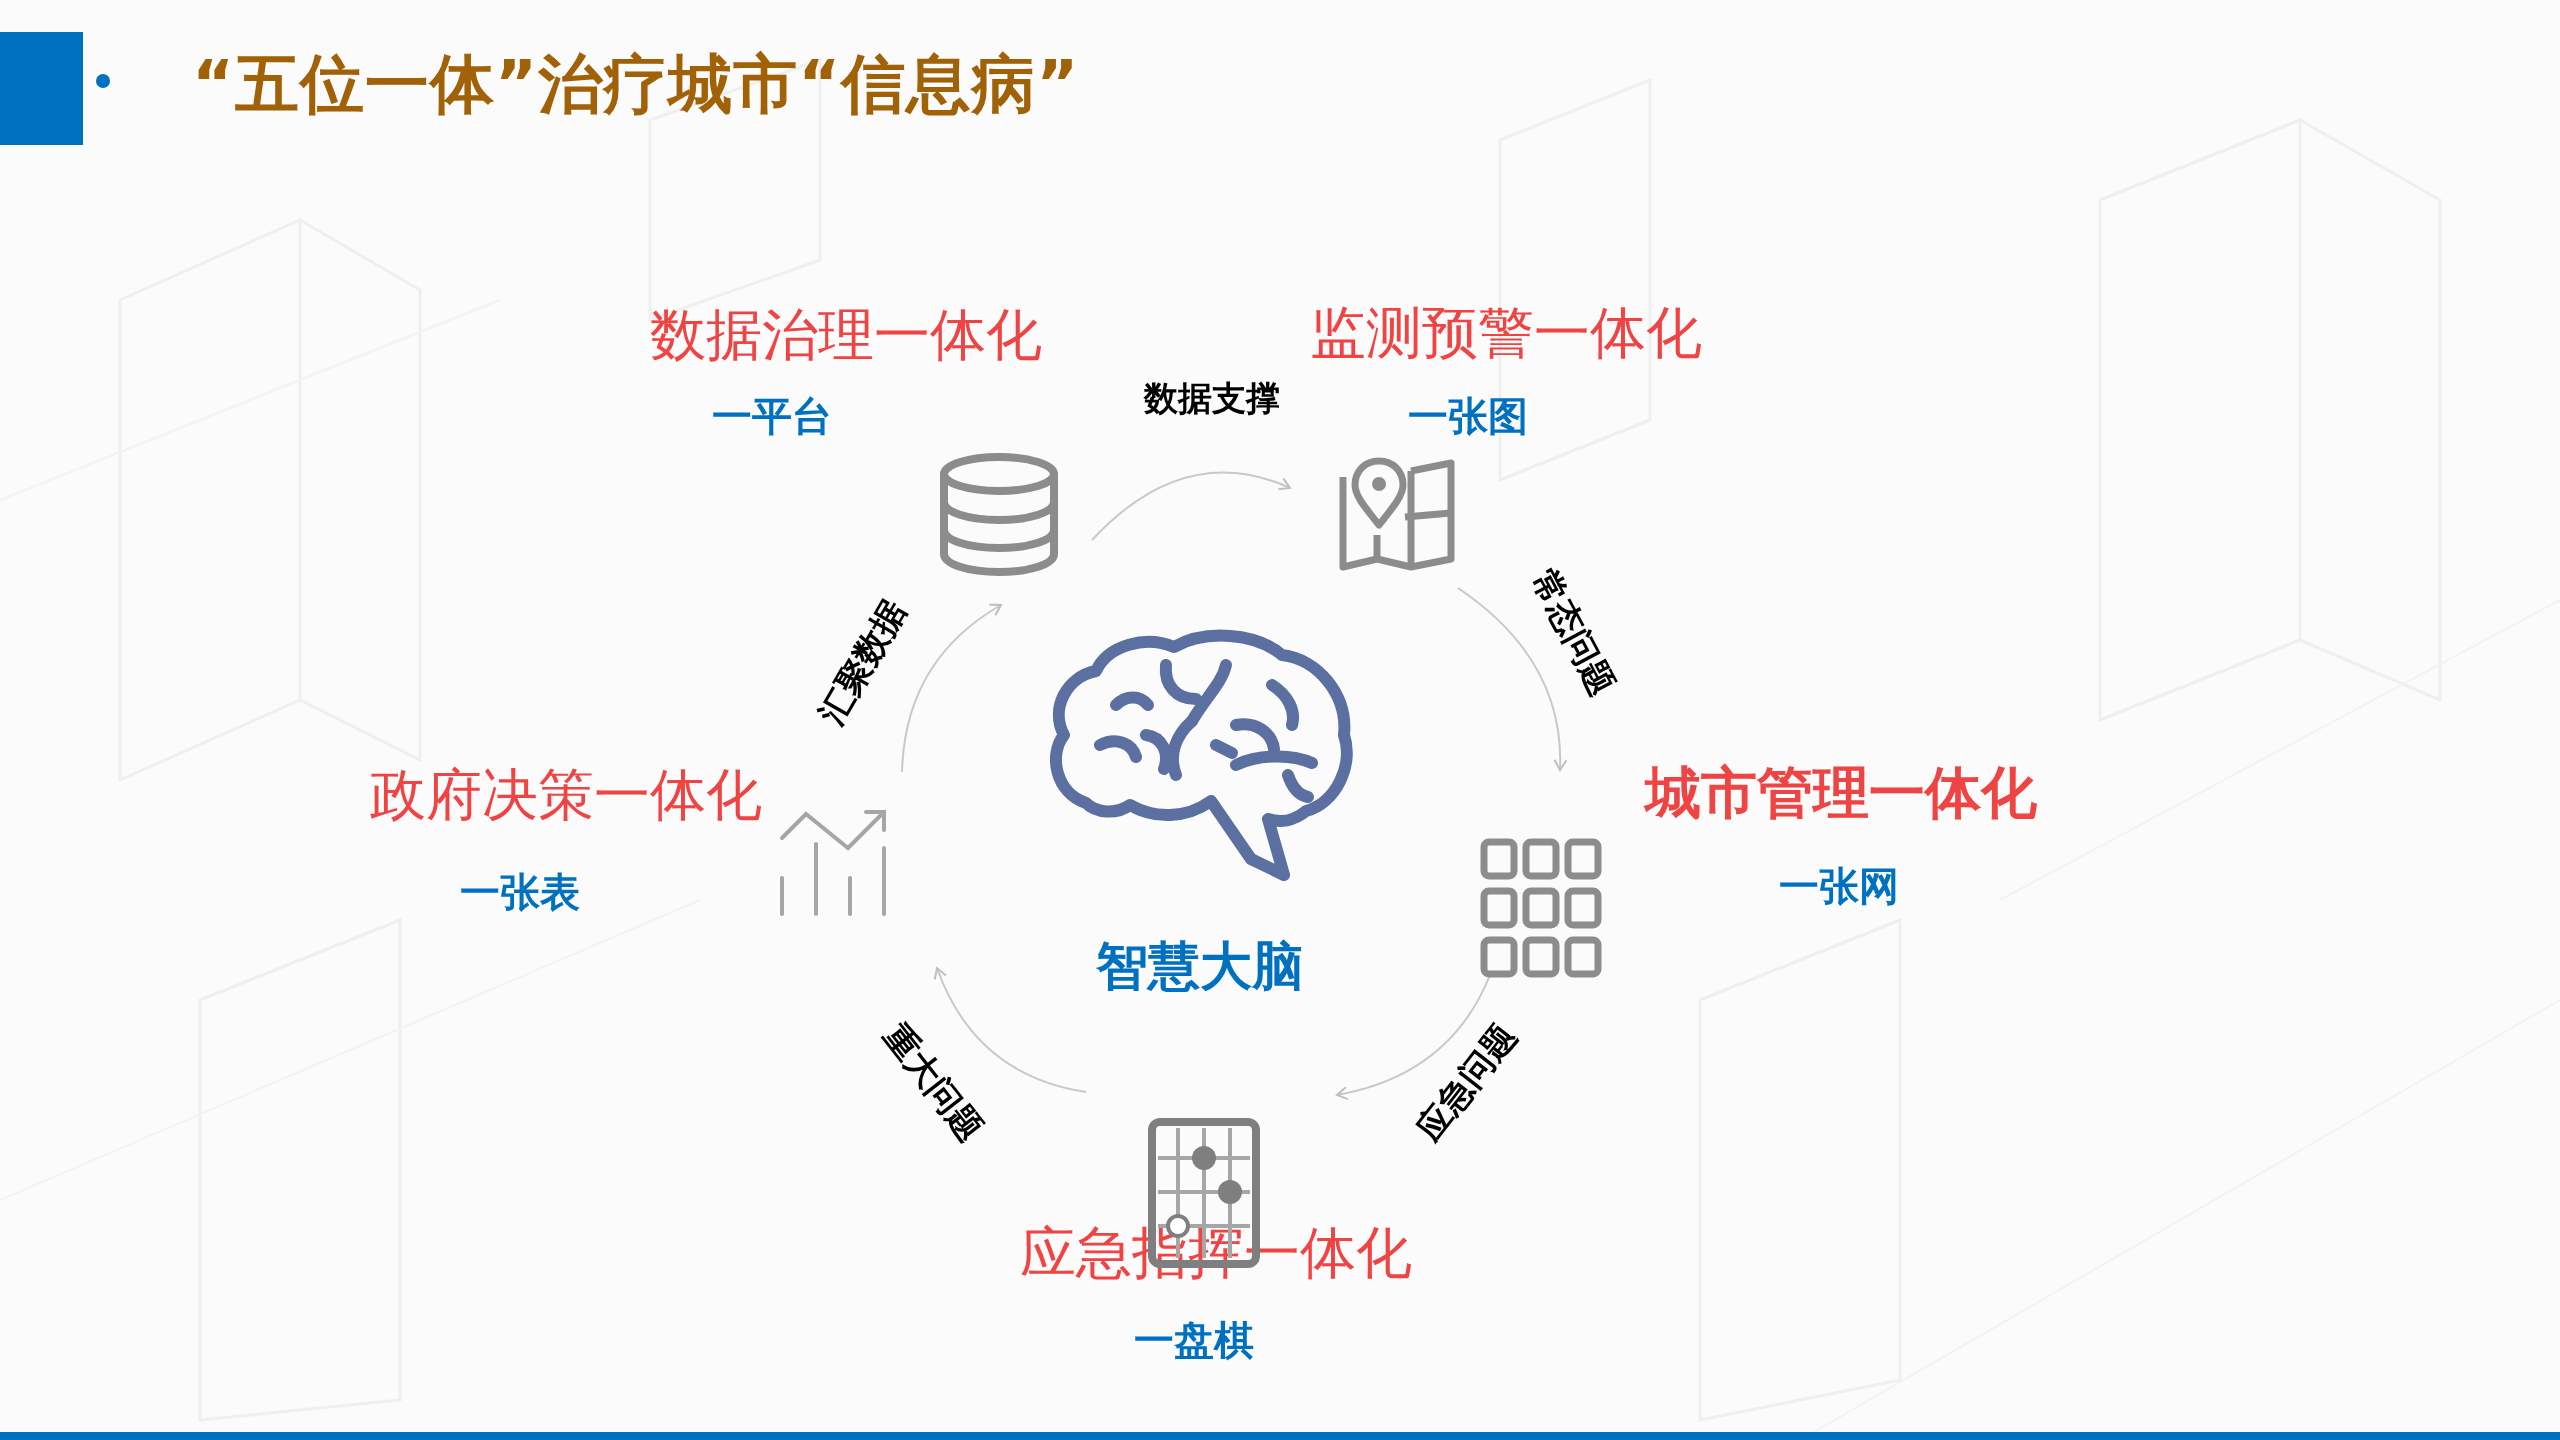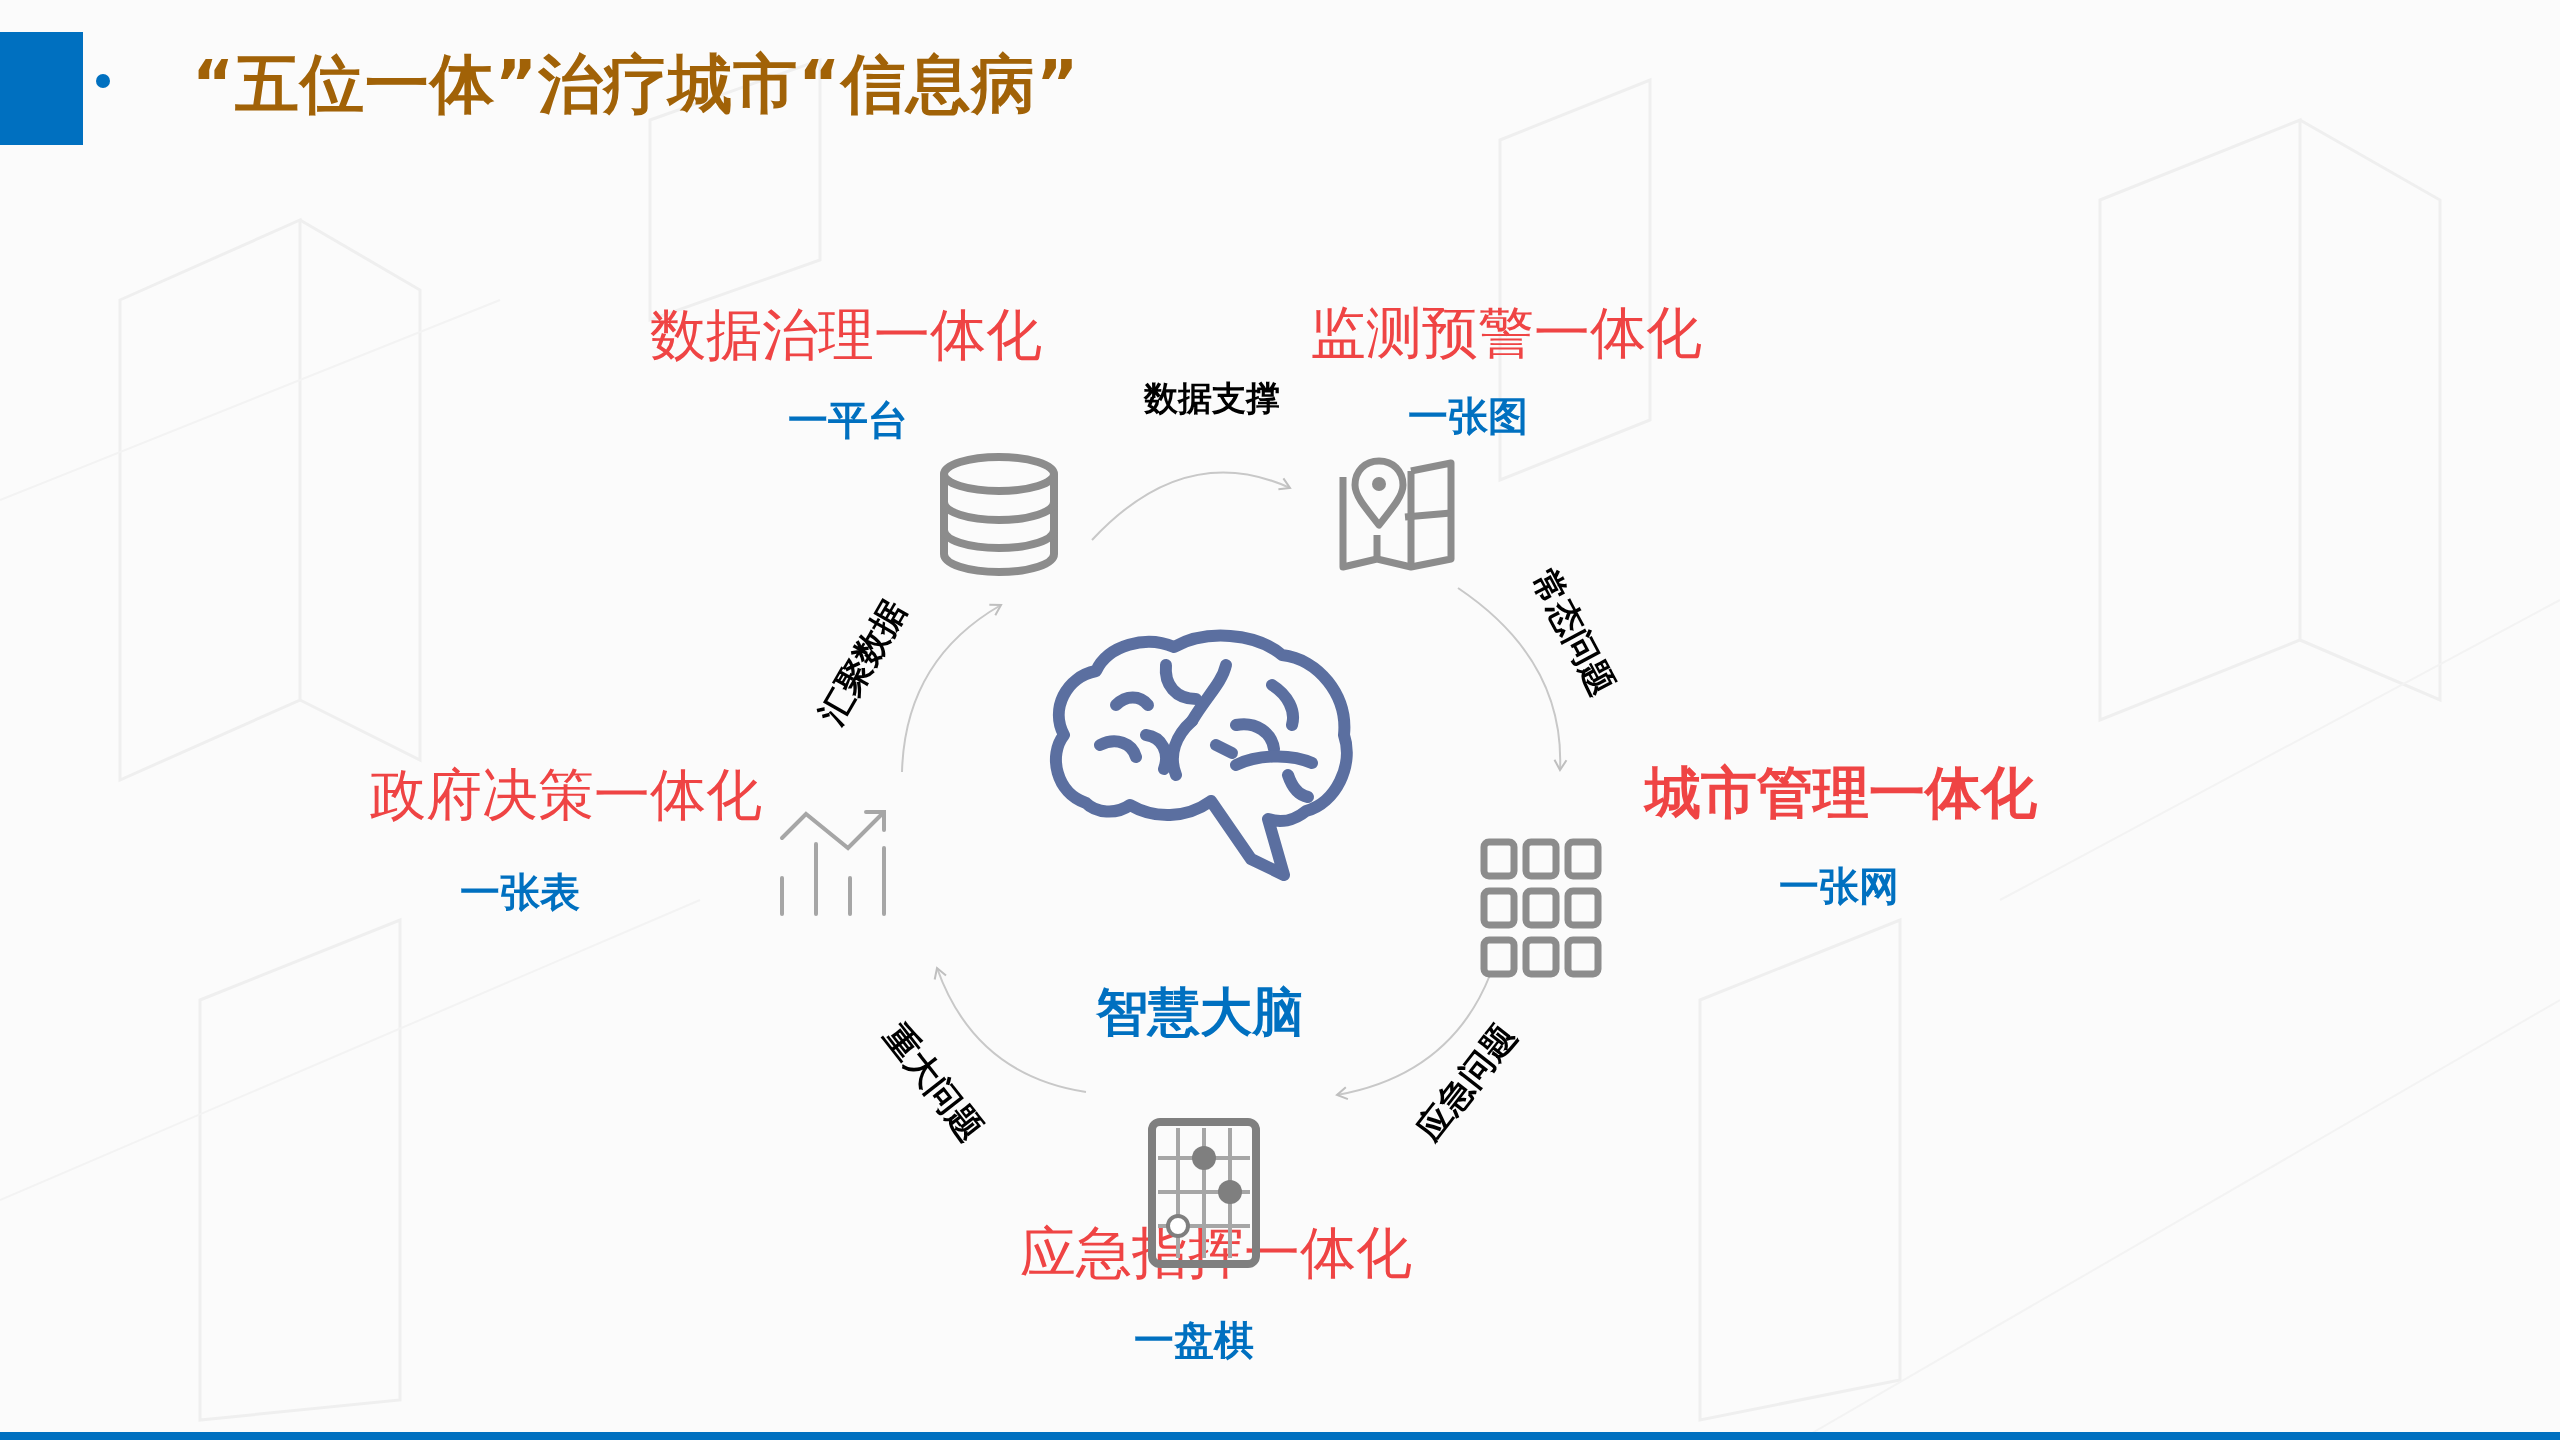--- a/index.html
+++ b/index.html
@@ -58,21 +58,21 @@
   <g fill="none" stroke="#C8C8C8" stroke-width="2" marker-end="url(#arr)">
     <path d="M1092 540 Q1185 440 1290 488"></path>
     <path d="M1458 588 Q1565 660 1560 770"></path>
     <path d="M1490 975 Q1450 1075 1337 1095"></path>
     <path d="M1086 1092 Q975 1075 937 968"></path>
     <path d="M902 772 Q905 660 1001 605"></path>
   </g>
 </svg>
 
 <div class="abs node-title" style="left:650px;top:300px;">数据治理一体化</div>
-<div class="abs node-sub" style="left:788px;top:392px;">一平台</div>
+<div class="abs node-sub" style="left:712px;top:392px;font-family:Liberation Mono, monospace;">一平台</div>
 <svg class="abs" style="left:936px;top:452px;" width="126" height="126" viewBox="0 0 126 126">
   <g fill="none" stroke="#8C8C8C" stroke-width="8">
     <ellipse cx="63" cy="22" rx="55" ry="17"></ellipse>
     <path d="M8 22 V102 C8 112 32 120 63 120 C94 120 118 112 118 102 V22"></path>
     <path d="M8 50 C8 60 32 68 63 68 C94 68 118 60 118 50"></path>
     <path d="M8 78 C8 88 32 96 63 96 C94 96 118 88 118 78"></path>
   </g>
 </svg>
 
 <div class="abs node-title" style="left:1310px;top:298px;">监测预警一体化</div>
@@ -143,21 +143,21 @@
     <path d="M190 40 C186 58 170 72 156 96"></path>
     <path d="M156 96 C140 110 132 130 140 150"></path>
     <path d="M110 110 C126 112 134 128 128 144"></path>
     <path d="M200 100 C220 96 236 108 238 124"></path>
     <path d="M236 60 C252 70 260 86 256 100"></path>
     <path d="M200 140 C220 130 254 128 276 138"></path>
     <path d="M180 120 L196 128"></path>
     <path d="M252 150 C256 162 262 170 272 172"></path>
   </g>
 </svg>
-<div class="abs brain-label" style="left:1096px;top:934px;margin-top:46px;">智慧大脑</div>
+<div class="abs brain-label" style="left:1096px;top:934px;">智慧大脑</div>
 
 <div class="abs edge-label" style="left:1124px;top:376px;margin-left:20px;">数据支撑</div>
 <div class="abs edge-label" style="left:1506px;top:610px;transform:rotate(62deg);">常态问题</div>
 <div class="abs edge-label" style="left:1398px;top:1060px;transform:rotate(-52deg);">应急问题</div>
 <div class="abs edge-label" style="left:866px;top:1060px;transform:rotate(52deg);">重大问题</div>
 <div class="abs edge-label" style="left:794px;top:640px;transform:rotate(-60deg);">汇聚数据</div>
 
 <div class="abs bottom-bar"></div>
 
 </body></html>

